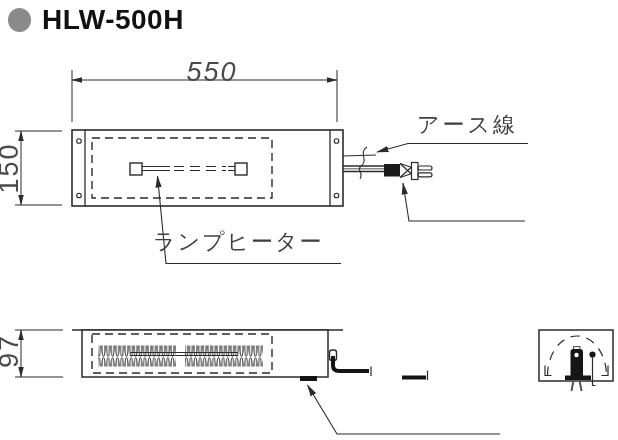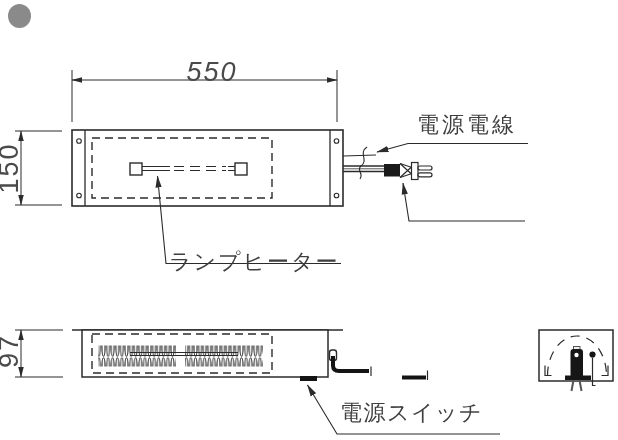--- a/index.html
+++ b/index.html
@@ -23,20 +23,21 @@
   #bullet{width:23px;height:24px;border-radius:50%;}
   #title-text{font-size:28px;font-weight:bold;color:#111;letter-spacing:0.5px;}
 </style>
 </head>
 <body>
 
 <div id="canvas" style="background: rgb(255, 255, 255);">
 
   <div id="title-row">
     <div id="bullet" style="background: rgb(138, 138, 138);"></div>
+    <div id="title-text">HLW-500H</div>
   </div>
 
   <svg id="draw" width="618" height="440" viewBox="0 0 618 440">
     <defs>
       <marker id="arw" viewBox="0 0 10 6" refX="9.5" refY="3" markerWidth="11" markerHeight="6.6" orient="auto-start-reverse">
         <path d="M0,0.4 L10,3 L0,5.6 Z" fill="#2b2b2b"></path>
       </marker>
       <pattern id="coilpat" width="4.6" height="21" patternUnits="userSpaceOnUse">
         <ellipse cx="2.3" cy="10.5" rx="1.45" ry="9.8" fill="none" stroke="#2b2b2b" stroke-width="1.1"></ellipse>
       </pattern>
@@ -143,17 +144,16 @@
         <circle cx="592.5" cy="354.5" r="3.1" fill="#161616" stroke="none"></circle>
         <path d="M592.5,357.5 V385.5 L595.5,385.5" stroke-width="1.2"></path>
       </g>
     </g>
   </svg>
 
   <div class="dim-text ctr" style="left:212px;top:59px;font-style:italic;">550</div>
   <div class="dim-text rot" style="left:9px;top:168px;">150</div>
   <div class="dim-text rot" style="left:9px;top:351px;">97</div>
 
-  <div class="jp-label" style="left:417px;top:114px;letter-spacing:3px;">電源電線</div>
-  <div class="jp-label" style="left:169px;top:231px;letter-spacing:2px;margin-top:20px;">ランプヒーター</div>
-  <div class="jp-label" style="left:340px;top:402px;letter-spacing:1.5px;">電源スイッチ</div>
+  <div class="jp-label" style="left:417px;top:114px;letter-spacing:3px;">アース線</div>
+  <div class="jp-label" style="left:153px;top:231px;letter-spacing:2px;">ランプヒーター</div>
 
 </div>
 
 </body></html>

